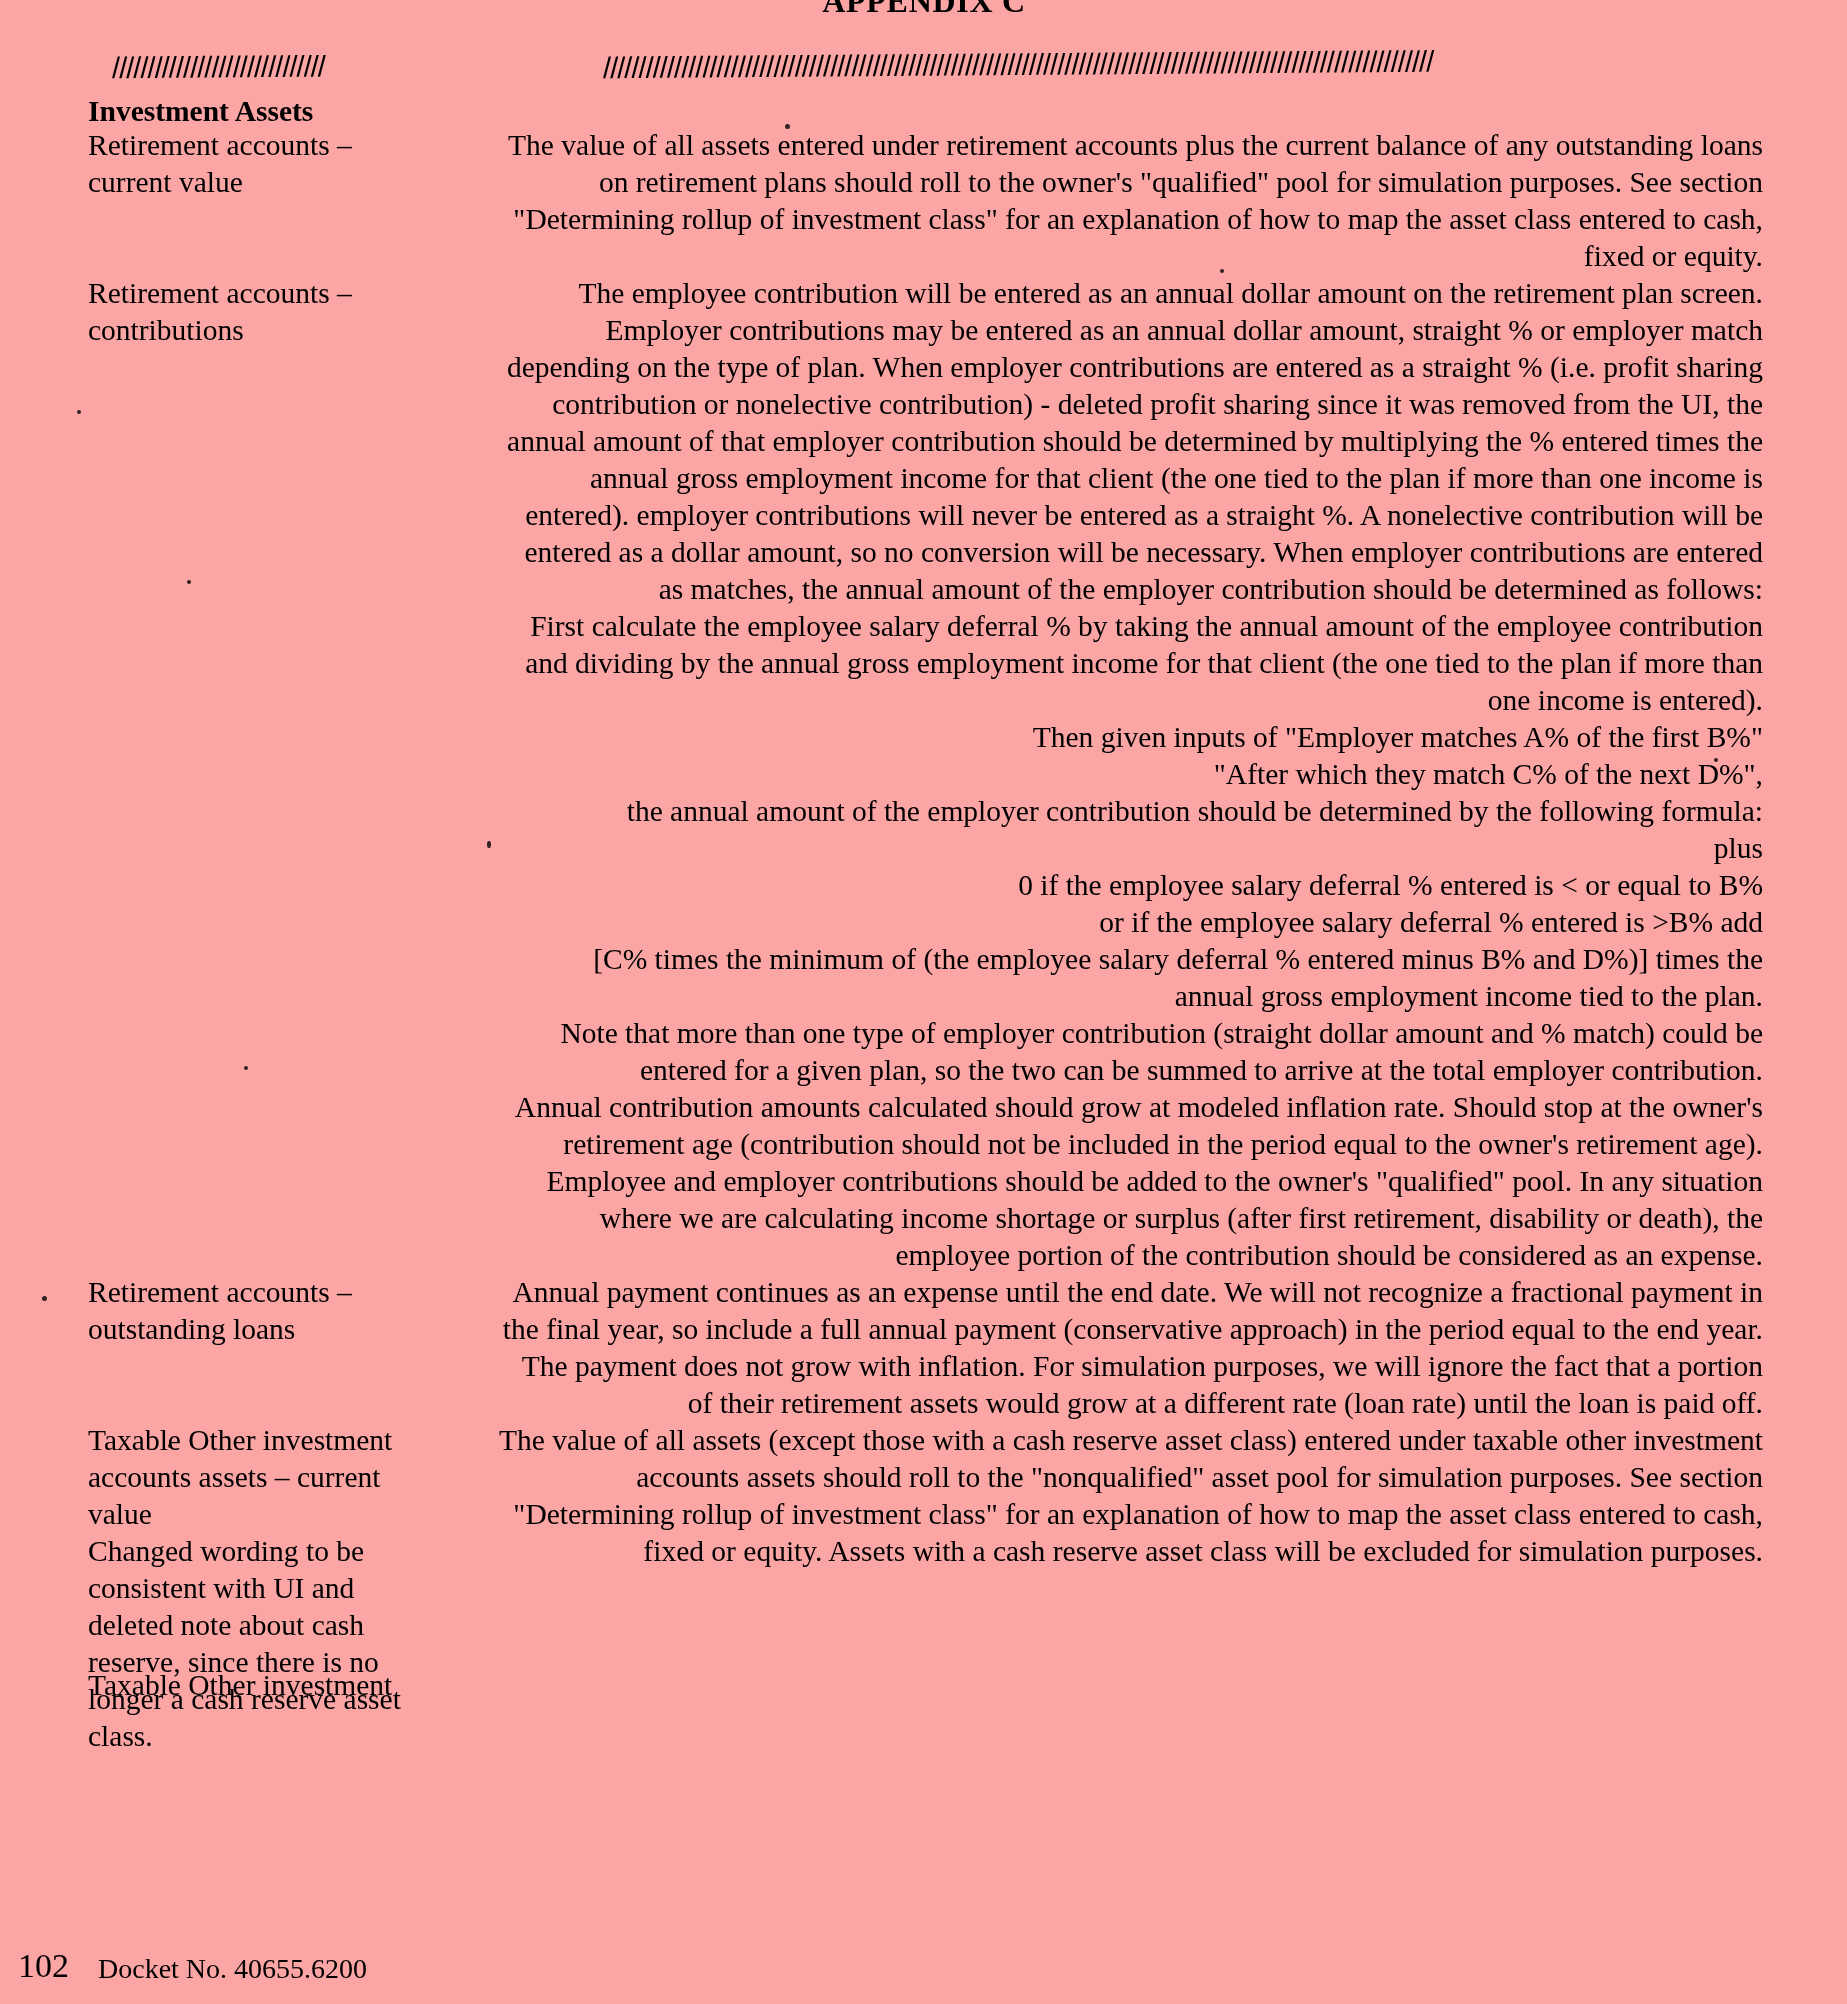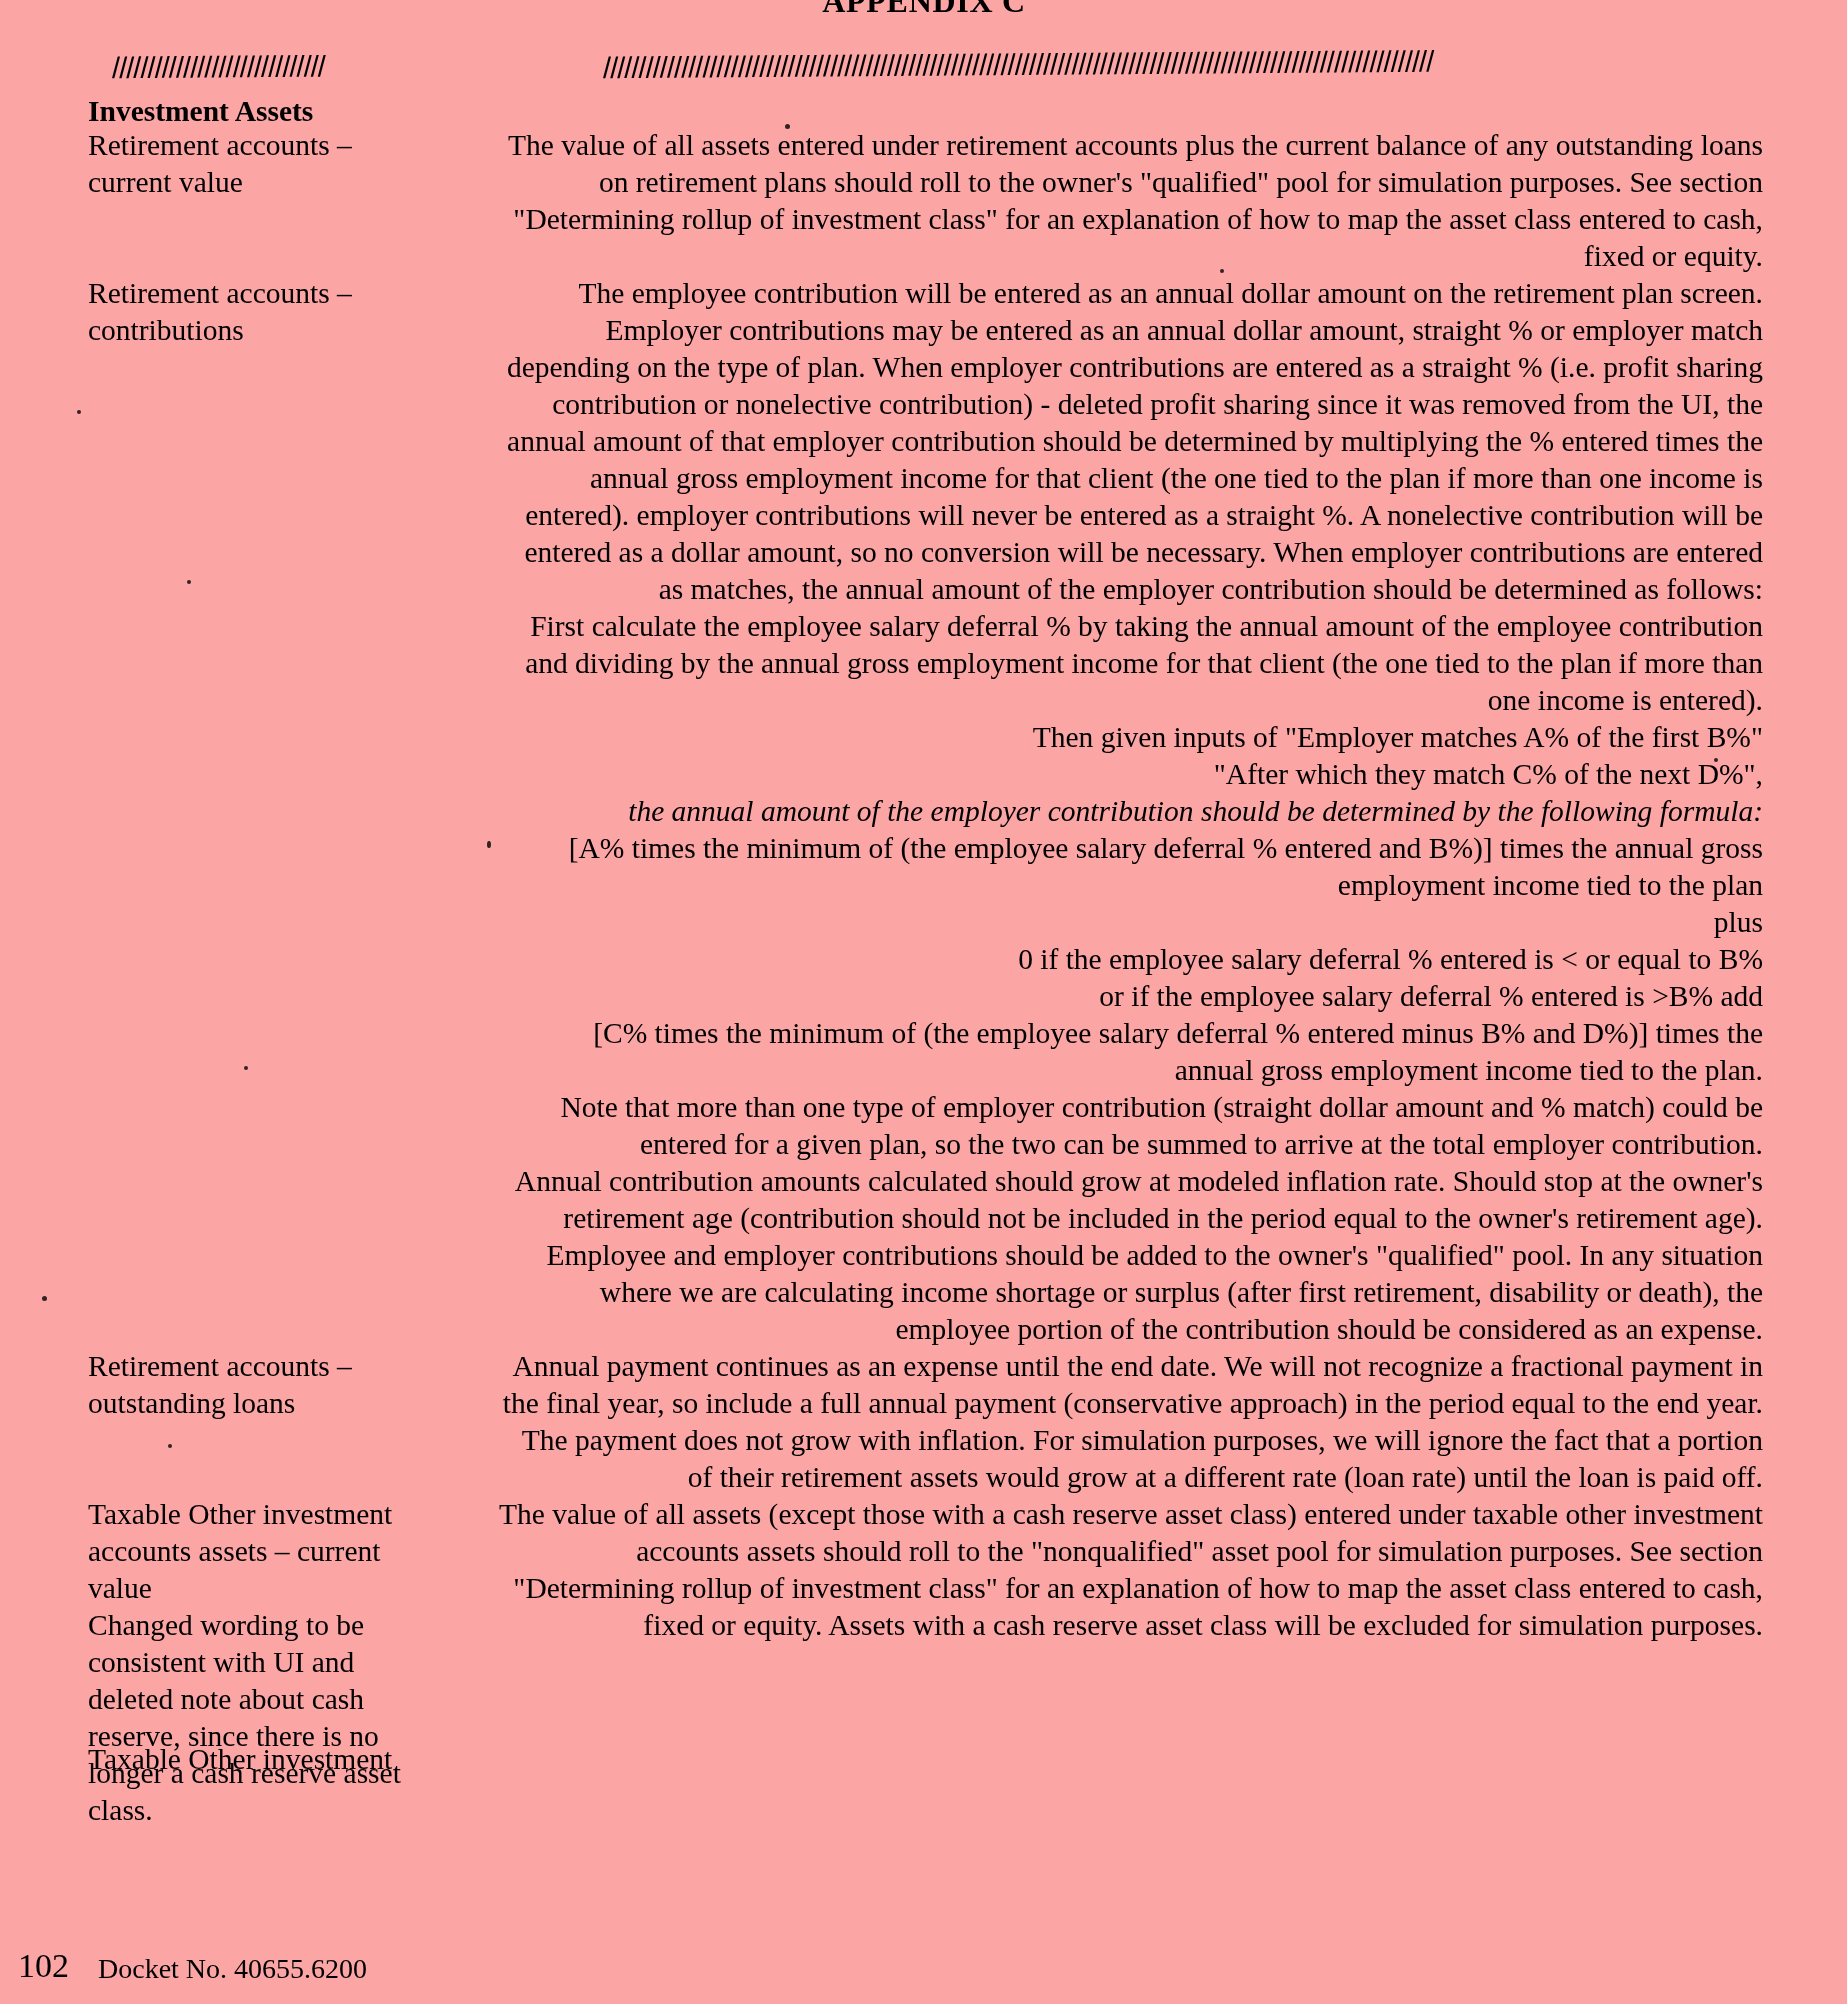--- a/index.html
+++ b/index.html
@@ -76,21 +76,21 @@
   .col-right {
     margin-left: 496px;
     width: 1267px;
     font-size: 29.5px;
     line-height: 37px;
     text-align: right;
   }
   .para { margin: 0; }
   .indent-1 { padding-left: 50px; }
   .center-ish { padding-left: 214px; }
-  .tiny-indent { padding-left: 7.4px; font-style: italic; }
+  .tiny-indent { padding-left: 7.4px; }
 
   
   .footer {
     position: absolute;
     bottom: 10.3px;
     left: 0;
     width: 1848px;
     height: 44px;
     margin-left: 18px;
   }
@@ -149,21 +149,20 @@
 
     <div class="row">
       <div class="col-left" style="white-space:pre-line;">Retirement accounts –
 contributions</div>
       <div class="col-right">
         <p class="para">The employee contribution will be entered as an annual dollar amount on the retirement plan screen.  Employer contributions may be entered as an annual dollar amount, straight % or employer match depending on the type of plan.  When employer contributions are entered as a straight % (i.e. profit sharing contribution or nonelective contribution) - deleted profit sharing since it was removed from the UI, the annual amount of that employer contribution should be determined by multiplying the % entered times the annual gross employment income for that client (the one tied to the plan if more than one income is entered).  employer contributions will never be entered as a straight %.  A nonelective contribution will be entered as a dollar amount, so no conversion will be necessary.  When employer contributions are entered as matches, the annual amount of the employer contribution should be determined as follows:</p>
         <p class="para">First calculate the employee salary deferral % by taking the annual amount of the employee contribution and dividing by the annual gross employment income for that client (the one tied to the plan if more than one income is entered).</p>
         <p class="para">Then given inputs of "Employer matches A% of the first B%"</p>
         <p class="para center-ish">"After which they match C% of the next D%",</p>
         <p class="para tiny-indent">the annual amount of the employer contribution should be determined by the following formula:</p>
-        <p class="para indent-1">[A% times the minimum of (the employee salary deferral % entered and B%)] times the annual gross employment income tied to the plan</p>
         <p class="para indent-1">plus</p>
         <p class="para indent-1">0 if the employee salary deferral % entered is &lt; or equal to B%</p>
         <p class="para indent-1">or if the employee salary deferral % entered is &gt;B% add</p>
         <p class="para indent-1">[C% times the minimum of (the employee salary deferral % entered minus B% and D%)] times the annual gross employment income tied to the plan.</p>
         <p class="para">Note that more than one type of employer contribution (straight dollar amount and % match) could be entered for a given plan, so the two can be summed to arrive at the total employer contribution.</p>
         <p class="para">Annual contribution amounts calculated should grow at modeled inflation rate.  Should stop at the owner's retirement age (contribution should not be included in the period equal to the owner's retirement age).  Employee and employer contributions should be added to the owner's "qualified" pool.   In any situation where we are calculating income shortage or surplus (after first retirement, disability or death), the employee portion of the contribution should be considered as an expense.</p>
       </div>
     </div>
 
     <div class="row">

